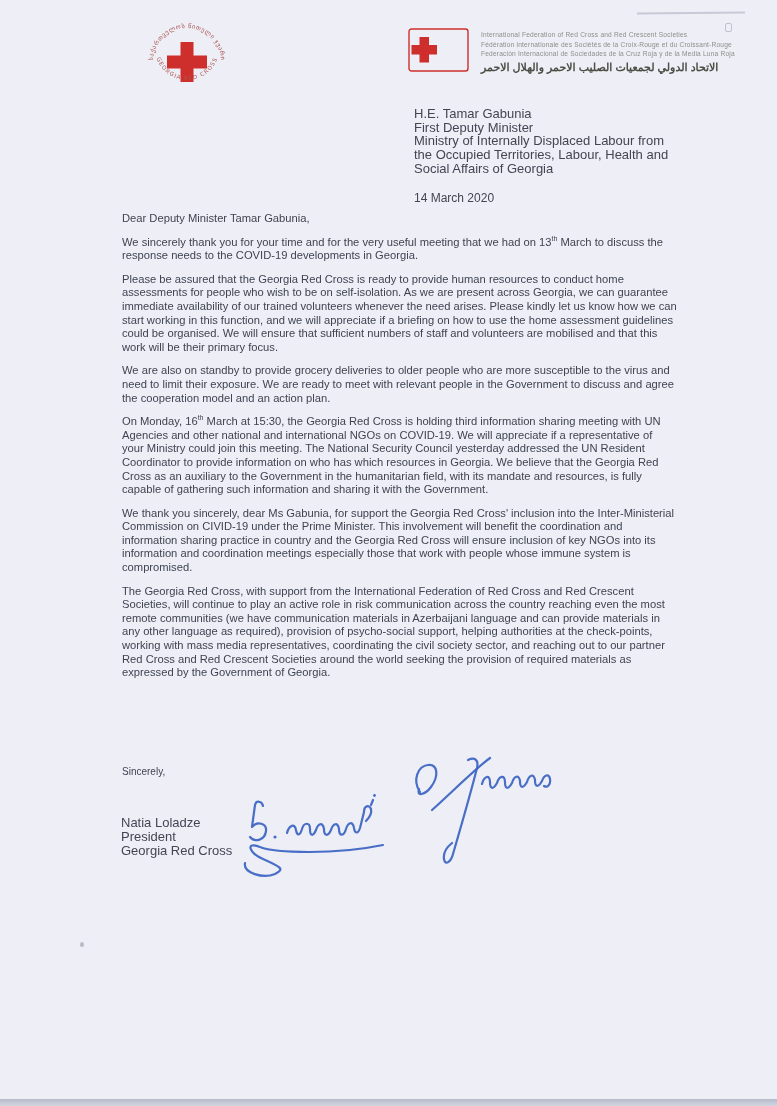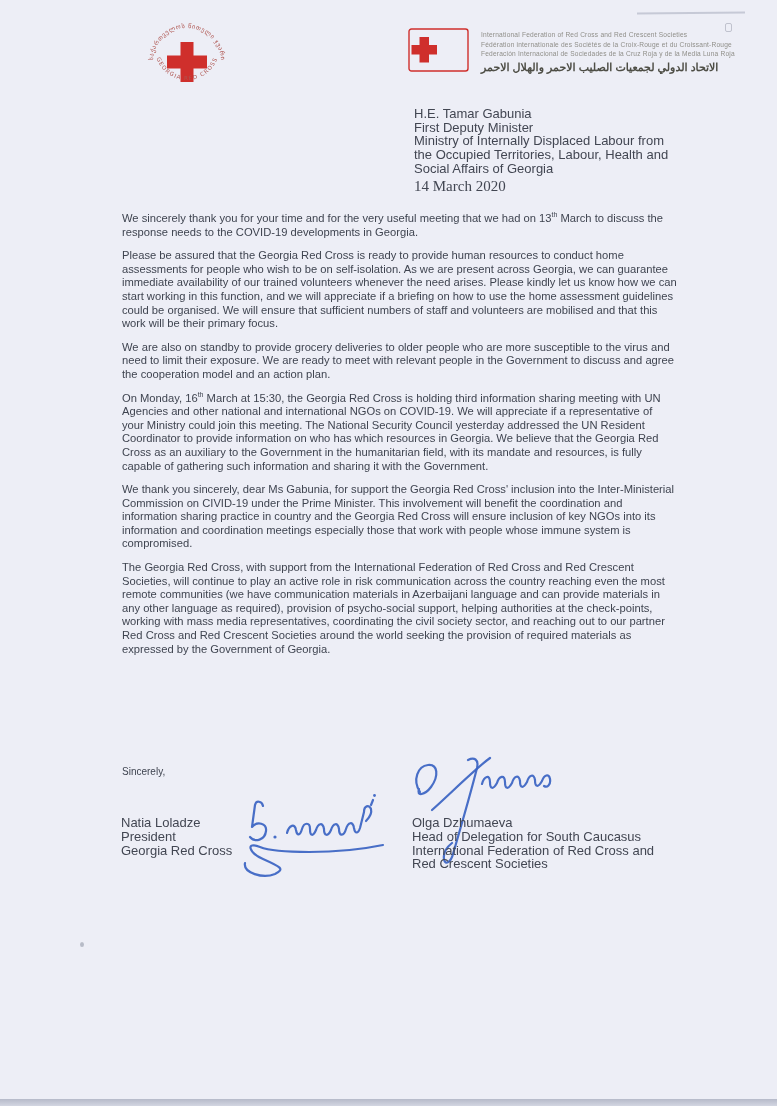--- a/index.html
+++ b/index.html
@@ -14,21 +14,21 @@
   }
   
   .grc-logo{position:absolute;left:141px;top:18px;}
   .ifrc{position:absolute;left:372px;top:28px;display:flex;align-items:flex-start;padding-left:36px;}
   .ifrc-emblem{flex:0 0 auto;}
   .ifrc-text{margin-left:12px;padding-top:2px;}
   .ifrc-line{font-size:6.6px;line-height:9.6px;color:#8f8e88;letter-spacing:.2px;white-space:nowrap;}
   .ifrc-arabic{font-size:11px;line-height:14px;color:#4e4e46;font-weight:bold;margin-top:1px;white-space:nowrap;}
   
   .recipient{position:absolute;left:414px;top:107px;font-size:13px;line-height:13.7px;color:#424652;}
-  .date{position:absolute;left:414px;top:178px;font-size:15px;color:#424652;font-family:Liberation Serif, serif;}
+  .date{position:absolute;left:414px;top:191px;font-size:12px;color:#424652;}
   
   .letter-body{position:absolute;left:122px;top:212px;width:555px;font-size:11.2px;line-height:13.6px;color:#3f4450;}
   .letter-body p{margin:0 0 10px 0;}
   .letter-body sup{font-size:7px;vertical-align:super;line-height:0;}
   .closing{position:absolute;left:122px;top:766px;font-size:10px;color:#3f4450;}
   
   .sig-block{position:absolute;font-size:13px;line-height:13.8px;color:#424652;}
   .sig-left-text{left:121px;top:816px;}
   .sig-right-text{left:412px;top:816px;}
   .sig-svg{position:absolute;pointer-events:none;}
@@ -83,20 +83,21 @@
     <div>H.E. Tamar Gabunia</div>
     <div>First Deputy Minister</div>
     <div>Ministry of Internally Displaced Labour from</div>
     <div>the Occupied Territories, Labour, Health and</div>
     <div>Social Affairs of Georgia</div>
   </div>
 
   <div class="date">14 March 2020</div>
 
   <div class="letter-body">
+    <p>Dear Deputy Minister Tamar Gabunia,</p>
     <p>We sincerely thank you for your time and for the very useful meeting that we had on 13<sup>th</sup> March to discuss the response needs to the COVID-19 developments in Georgia.</p>
     <p>Please be assured that the Georgia Red Cross is ready to provide human resources to conduct home assessments for people who wish to be on self-isolation. As we are present across Georgia, we can guarantee immediate availability of our trained volunteers whenever the need arises. Please kindly let us know how we can start working in this function, and we will appreciate if a briefing on how to use the home assessment guidelines could be organised. We will ensure that sufficient numbers of staff and volunteers are mobilised and that this work will be their primary focus.</p>
     <p>We are also on standby to provide grocery deliveries to older people who are more susceptible to the virus and need to limit their exposure. We are ready to meet with relevant people in the Government to discuss and agree the cooperation model and an action plan.</p>
     <p>On Monday, 16<sup>th</sup> March at 15:30, the Georgia Red Cross is holding third information sharing meeting with UN Agencies and other national and international NGOs on COVID-19. We will appreciate if a representative of your Ministry could join this meeting. The National Security Council yesterday addressed the UN Resident Coordinator to provide information on who has which resources in Georgia. We believe that the Georgia Red Cross as an auxiliary to the Government in the humanitarian field, with its mandate and resources, is fully capable of gathering such information and sharing it with the Government.</p>
     <p>We thank you sincerely, dear Ms Gabunia, for support the Georgia Red Cross' inclusion into the Inter-Ministerial Commission on CIVID-19 under the Prime Minister. This involvement will benefit the coordination and information sharing practice in country and the Georgia Red Cross will ensure inclusion of key NGOs into its information and coordination meetings especially those that work with people whose immune system is compromised.</p>
     <p>The Georgia Red Cross, with support from the International Federation of Red Cross and Red Crescent Societies, will continue to play an active role in risk communication across the country reaching even the most remote communities (we have communication materials in Azerbaijani language and can provide materials in any other language as required), provision of psycho-social support, helping authorities at the check-points, working with mass media representatives, coordinating the civil society sector, and reaching out to our partner Red Cross and Red Crescent Societies around the world seeking the provision of required materials as expressed by the Government of Georgia.</p>
   </div>
 
   <div class="closing">Sincerely,</div>
 
@@ -115,20 +116,14 @@
     <path d="M70,12 C76,9 81,11 79,20 C75,36 62,82 55,106 C53,114 47,118 46,111 C45,105 49,99 54,95"></path>
     <path d="M84,36 C86,28 92,26 92,34 C92,41 95,42 99,35 C101,28 107,26 107,34 C107,41 110,42 114,35 C116,28 121,26 122,33 C122,40 125,41 129,34 C131,27 136,25 137,32 C137,39 140,40 144,33 C146,27 151,25 152,31 C153,37 149,40 146,38"></path>
   </svg>
 
   <div class="sig-block sig-left-text">
     <div>Natia Loladze</div>
     <div>President</div>
     <div>Georgia Red Cross</div>
   </div>
 
-  <div class="sig-block sig-right-text">
-    <div>Olga Dzhumaeva</div>
-    <div>Head of Delegation for South Caucasus</div>
-    <div>International Federation of Red Cross and</div>
-    <div>Red Crescent Societies</div>
-  </div>
 
 </div>
 
 </body></html>

